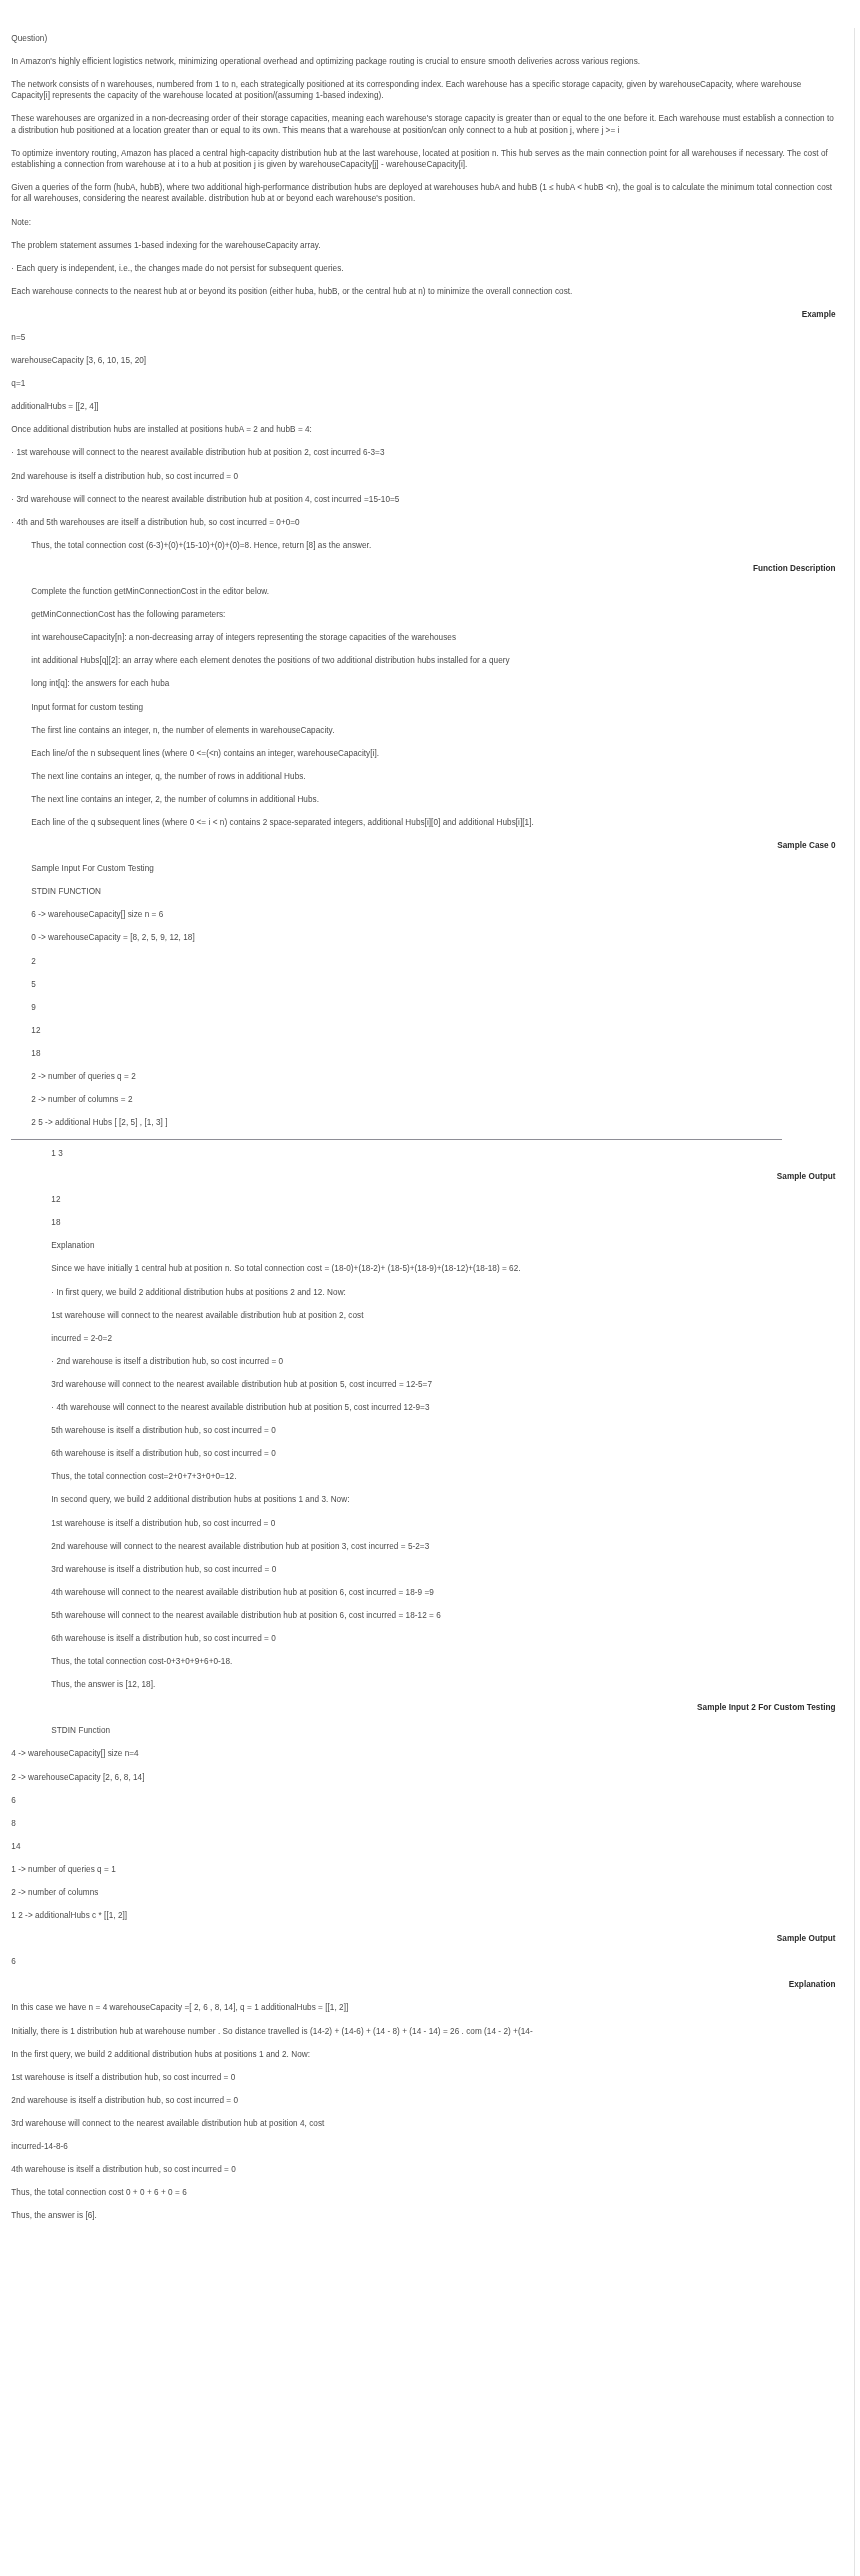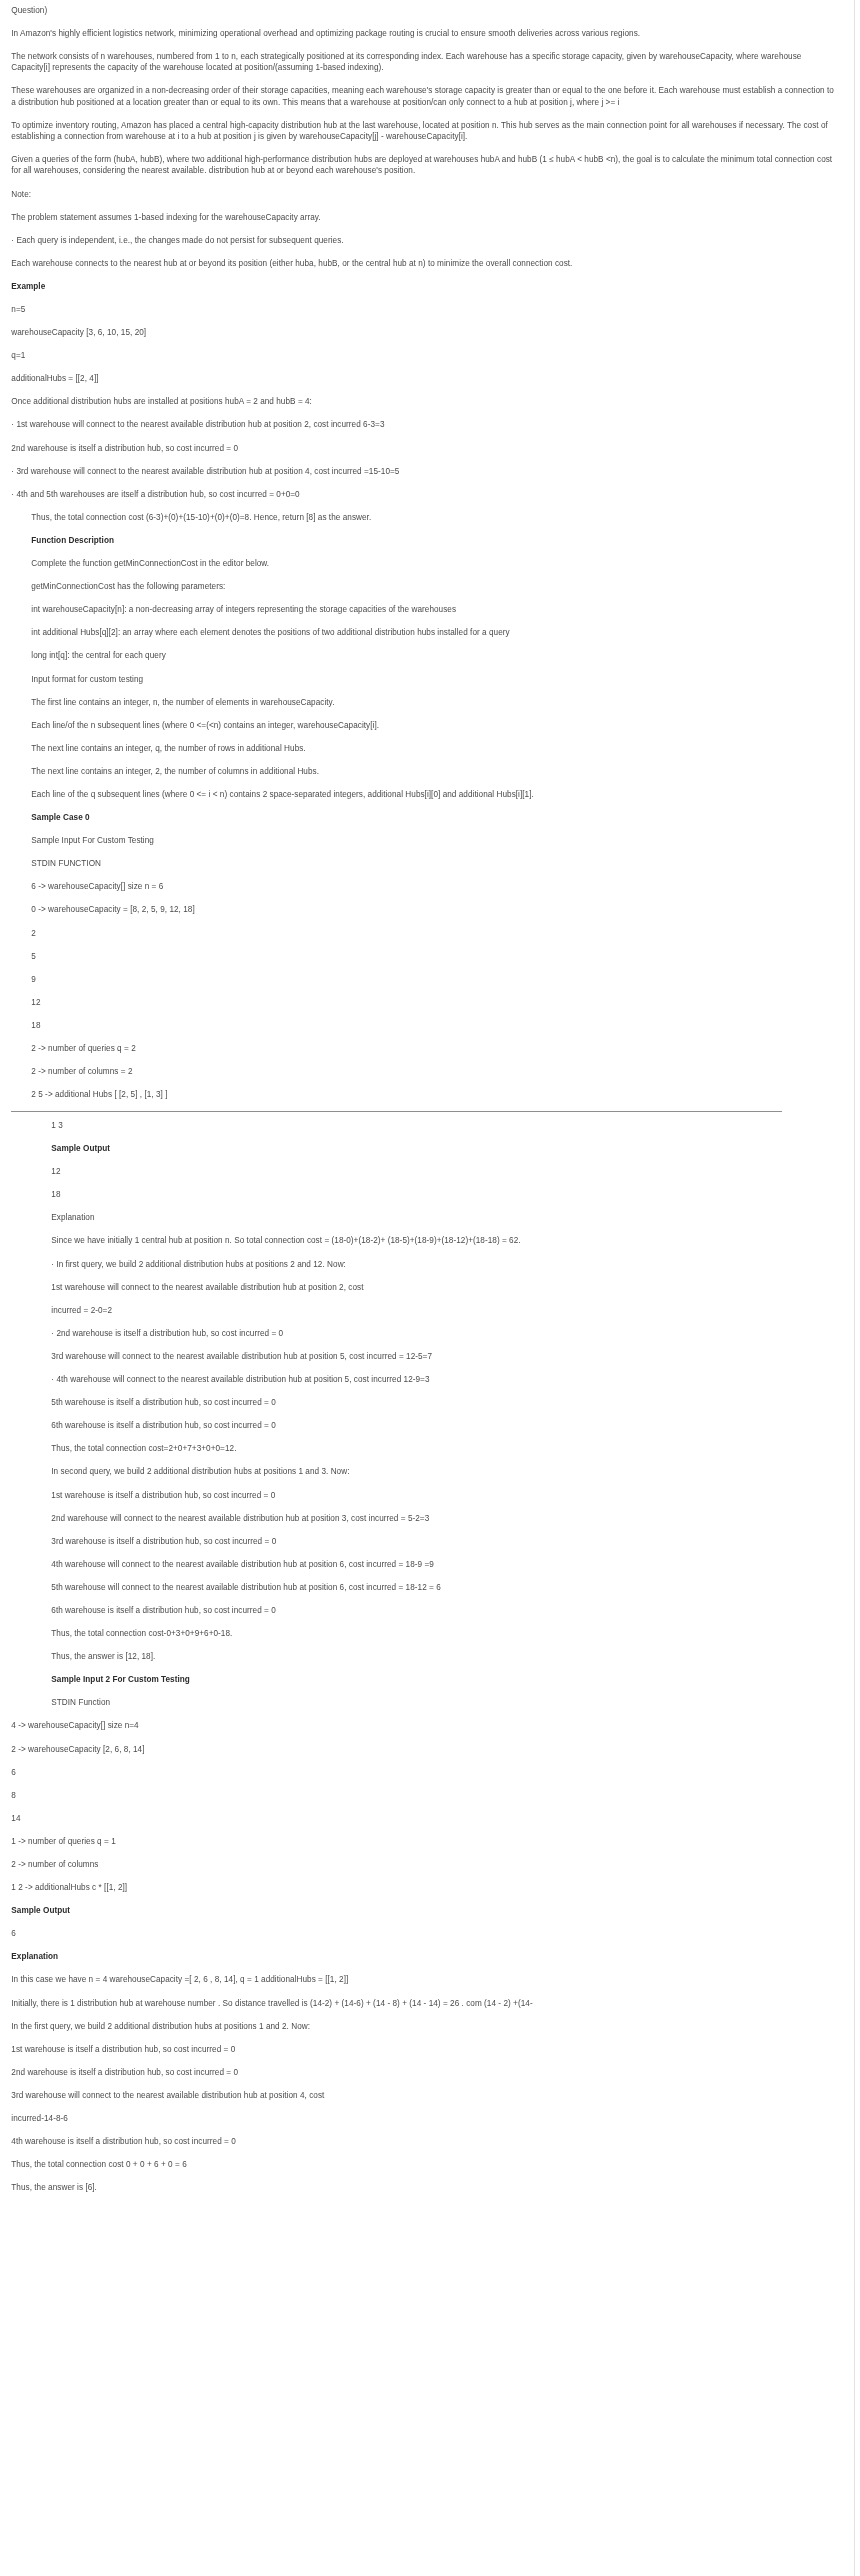--- a/index.html
+++ b/index.html
@@ -25,32 +25,34 @@
     top: 0;
     right: 5.7px;
     width: 0.8px;
     height: 100%;
     background: #e3e3e3;
   }
   #doc {
     padding: 4.8px 19.4px 19.4px 11.3px;
     box-sizing: border-box;
     width: 855px;
+    margin-top: 28px;
   }
   .blk {
     font-size: 8.2px;
     line-height: 11.3px;
     margin: 0 0 11.8px 0;
     color: #4a4a4a;
     letter-spacing: 0.005em;
     white-space: normal;
   }
   .blk.b {
     font-weight: bold;
     color: #2b2b2b;
+    text-align: right;
   }
   .ind1 { padding-left: 20px; }
   .ind2 { padding-left: 40px; }
   .rule {
     border: 0;
     border-top: 0.8px solid #8e8e96;
     margin: 0 0 8px 0;
     width: 771px;
     height: 0;
   }
@@ -89,21 +91,21 @@
     <p class="blk">· 4th and 5th warehouses are itself a distribution hub, so cost incurred = 0+0=0</p>
 
     <p class="blk ind1">Thus, the total connection cost (6-3)+(0)+(15-10)+(0)+(0)=8. Hence, return [8] as the answer.</p>
 
     <p class="blk b ind1">Function Description</p>
     <p class="blk ind1">Complete the function getMinConnectionCost in the editor below.</p>
     <p class="blk ind1">getMinConnectionCost has the following parameters:</p>
     <p class="blk ind1">int warehouseCapacity[n]: a non-decreasing array of integers representing the storage capacities of the warehouses</p>
     <p class="blk ind1">int additional Hubs[q][2]: an array where each element denotes the positions of two additional distribution hubs installed for a query</p>
 
-    <p class="blk ind1">long int[q]: the central for each query</p>
+    <p class="blk ind1">long int[q]: the answers for each huba</p>
 
     <p class="blk ind1">Input format for custom testing</p>
     <p class="blk ind1">The first line contains an integer, n, the number of elements in warehouseCapacity.</p>
     <p class="blk ind1">Each line/of the n subsequent lines (where 0 &lt;=(&lt;n) contains an integer, warehouseCapacity[i].</p>
     <p class="blk ind1">The next line contains an integer, q, the number of rows in additional Hubs.</p>
     <p class="blk ind1">The next line contains an integer, 2, the number of columns in additional Hubs.</p>
     <p class="blk ind1">Each line of the q subsequent lines (where 0 &lt;= i &lt; n) contains 2 space-separated integers, additional Hubs[i][0] and additional Hubs[i][1].</p>
 
     <p class="blk b ind1">Sample Case 0</p>
     <p class="blk ind1">Sample Input For Custom Testing</p>

